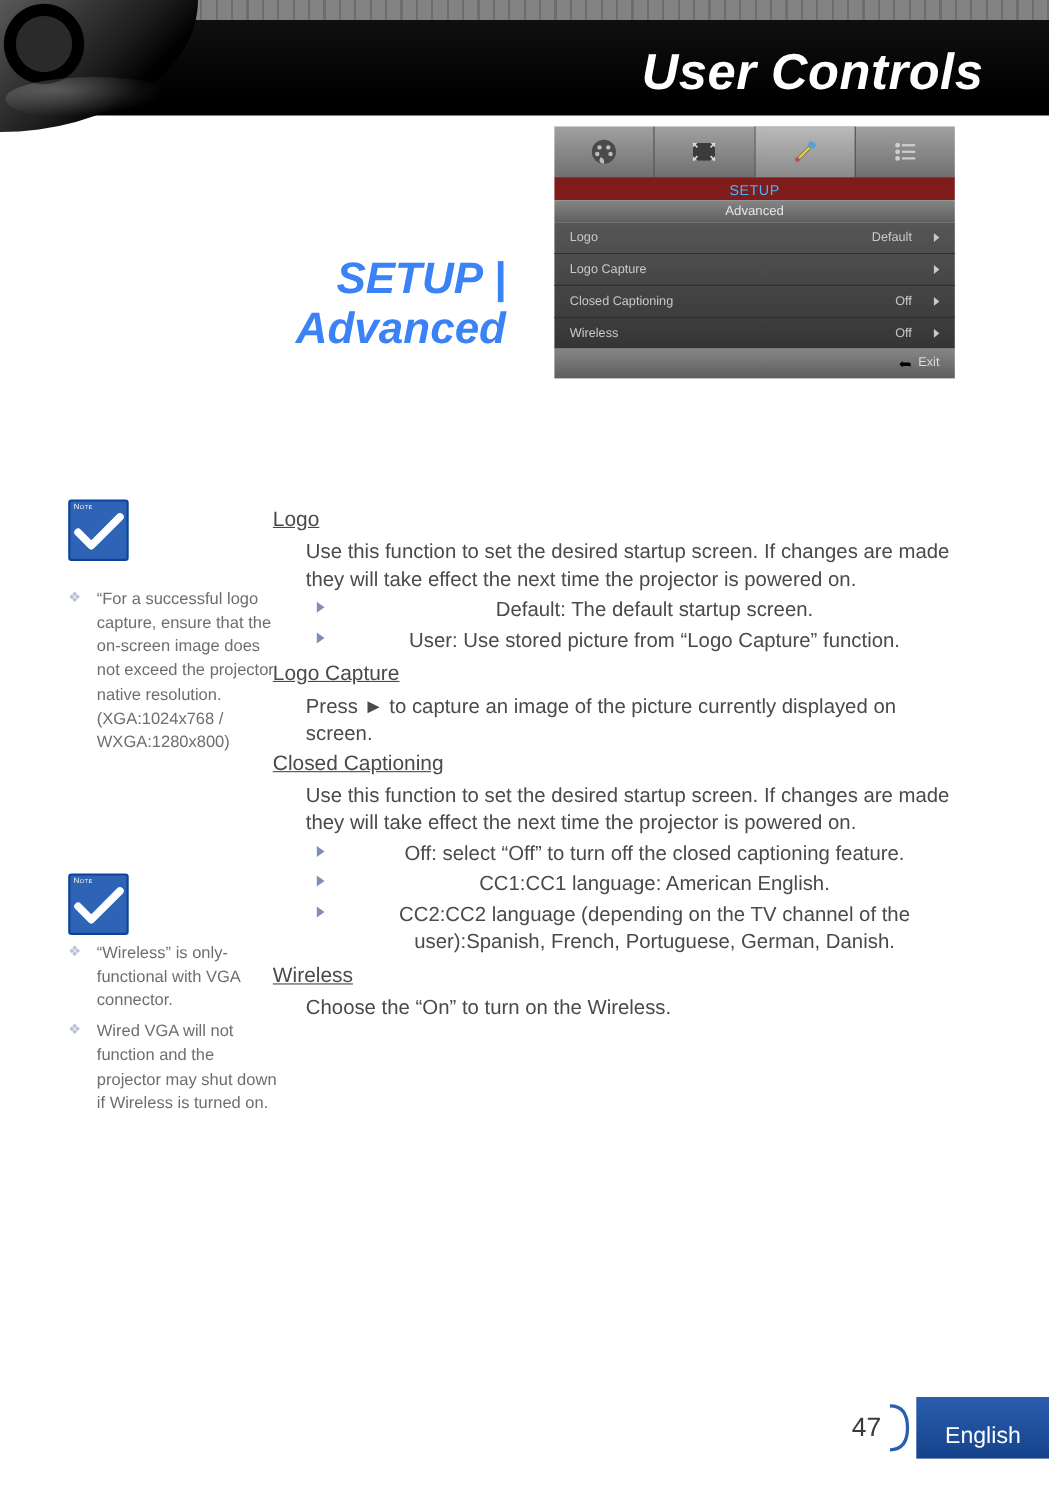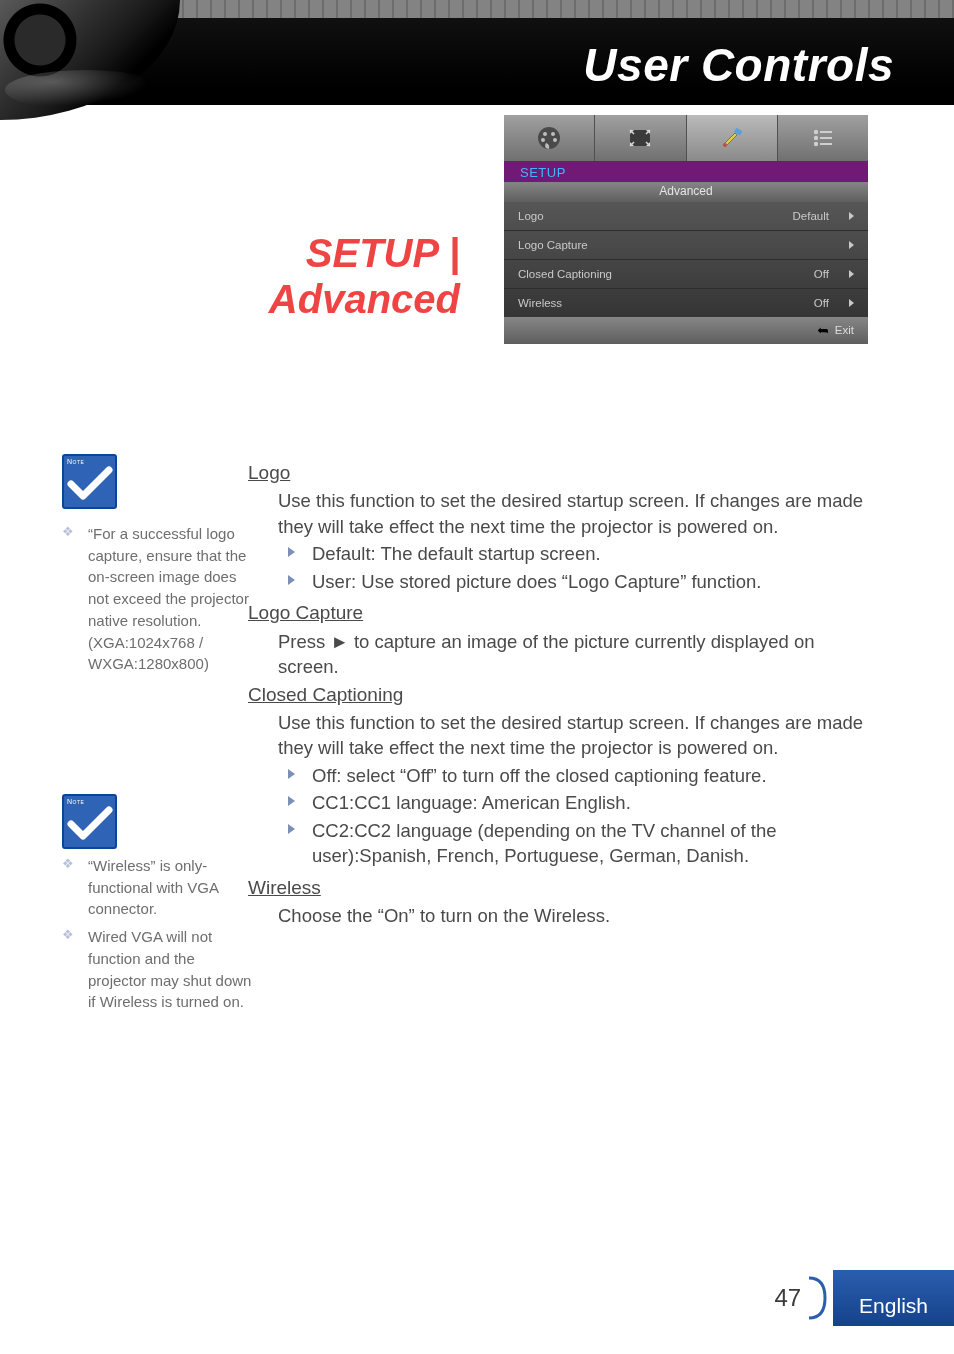--- a/index.html
+++ b/index.html
@@ -64,21 +64,21 @@
   
   .section-title {
     position: absolute;
     top: 230px;
     left: 60px;
     width: 400px;
     text-align: right;
     font-style: italic;
     font-weight: bold;
     font-size: 40px;
-    color: #ef4444;
+    color: #3b82f6;
     line-height: 1.15;
   }
 
   
   .osd {
     position: absolute;
     top: 115px;
     left: 504px;
     width: 364px;
     font-size: 12px;
@@ -93,24 +93,24 @@
   .osd-tab {
     flex: 1;
     display: flex;
     align-items: center;
     justify-content: center;
     border-right: 1px solid #505050;
   }
   .osd-tab:last-child { border-right: none; }
   .tab-svg { width: 30px; height: 26px; }
   .osd-menuname {
-    background: #701a75;
+    background: #7f1d1d;
     color: #3fb7ff;
-    text-align: left;
-    padding: 4px 16px 2px;
+    text-align: center;
+    padding: 4px 0 2px;
     font-size: 13px;
     letter-spacing: 0.5px;
   }
   .osd-submenu {
     background: linear-gradient(#858585,#5f5f5f);
     color: #e5e5e5;
     text-align: center;
     padding: 2px 0 4px;
     font-size: 12px;
   }
@@ -161,20 +161,21 @@
     text-decoration: underline;
     color: #4a4a4a;
     margin-bottom: 2px;
   }
   .body-col p.desc {
     margin: 0 0 2px 30px;
   }
   .opt-list {
     list-style: none;
     margin: 0 0 6px 34px;
+    text-align: center;
   }
   .opt-list li {
     position: relative;
     padding-left: 30px;
     margin-bottom: 2px;
   }
   .opt-list li::before {
     content: "";
     position: absolute;
     left: 6px; top: 6px;
@@ -217,21 +218,21 @@
     margin-bottom: 6px;
   }
   .note-item::before {
     content: "\2756";
     position: absolute;
     left: 0; top: 0;
     color: #b8c1d9;
     font-size: 13px;
   }
   #note1 { top: 454px; left: 62px; }
-  #note1 .note-item { margin-top: 8px; }
+  #note1 .note-item { margin-top: 18px; }
   #note2 { top: 794px; left: 62px; }
   #note2 .note-item:first-of-type { margin-top: 18px; }
 
   
   .footer {
     position: absolute;
     bottom: 28px;
     right: 0;
     display: flex;
     align-items: center;
@@ -358,21 +359,21 @@
   </div>
   <div class="note-item">“Wireless” is only-functional with VGA connector.</div>
   <div class="note-item">Wired VGA will not function and the projector may shut down if Wireless is turned on.</div>
 </div>
 
 <div class="body-col">
   <h4 class="sect">Logo</h4>
   <p class="desc">Use this function to set the desired startup screen. If changes are made they will take effect the next time the projector is powered on.</p>
   <ul class="opt-list">
     <li>Default: The default startup screen.</li>
-    <li>User: Use stored picture does “Logo Capture” function.</li>
+    <li>User: Use stored picture from “Logo Capture” function.</li>
   </ul>
 
   <h4 class="sect">Logo Capture</h4>
   <p class="desc">Press ► to capture an image of the picture currently displayed on screen.</p>
 
   <h4 class="sect">Closed Captioning</h4>
   <p class="desc">Use this function to set the desired startup screen. If changes are made they will take effect the next time the projector is powered on.</p>
   <ul class="opt-list">
     <li>Off: select “Off” to turn off the closed captioning feature.</li>
     <li>CC1:CC1 language: American English.</li>

